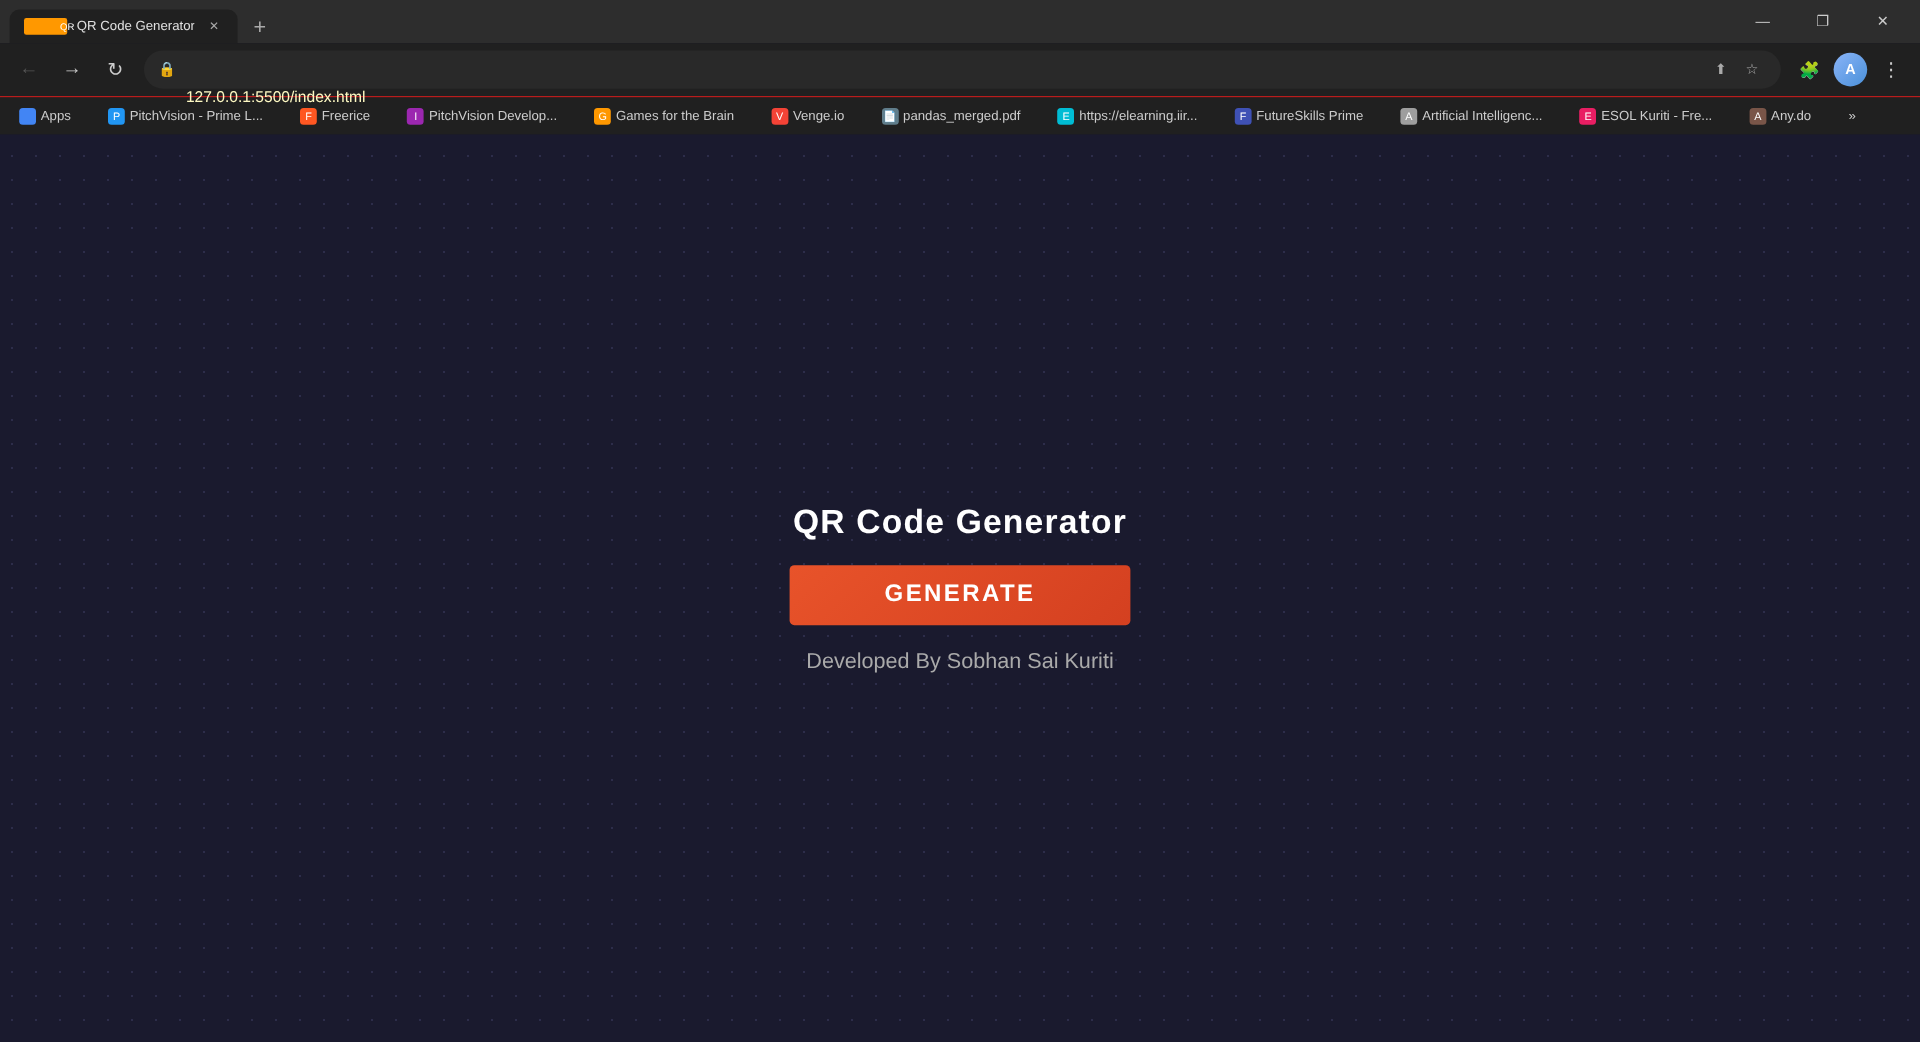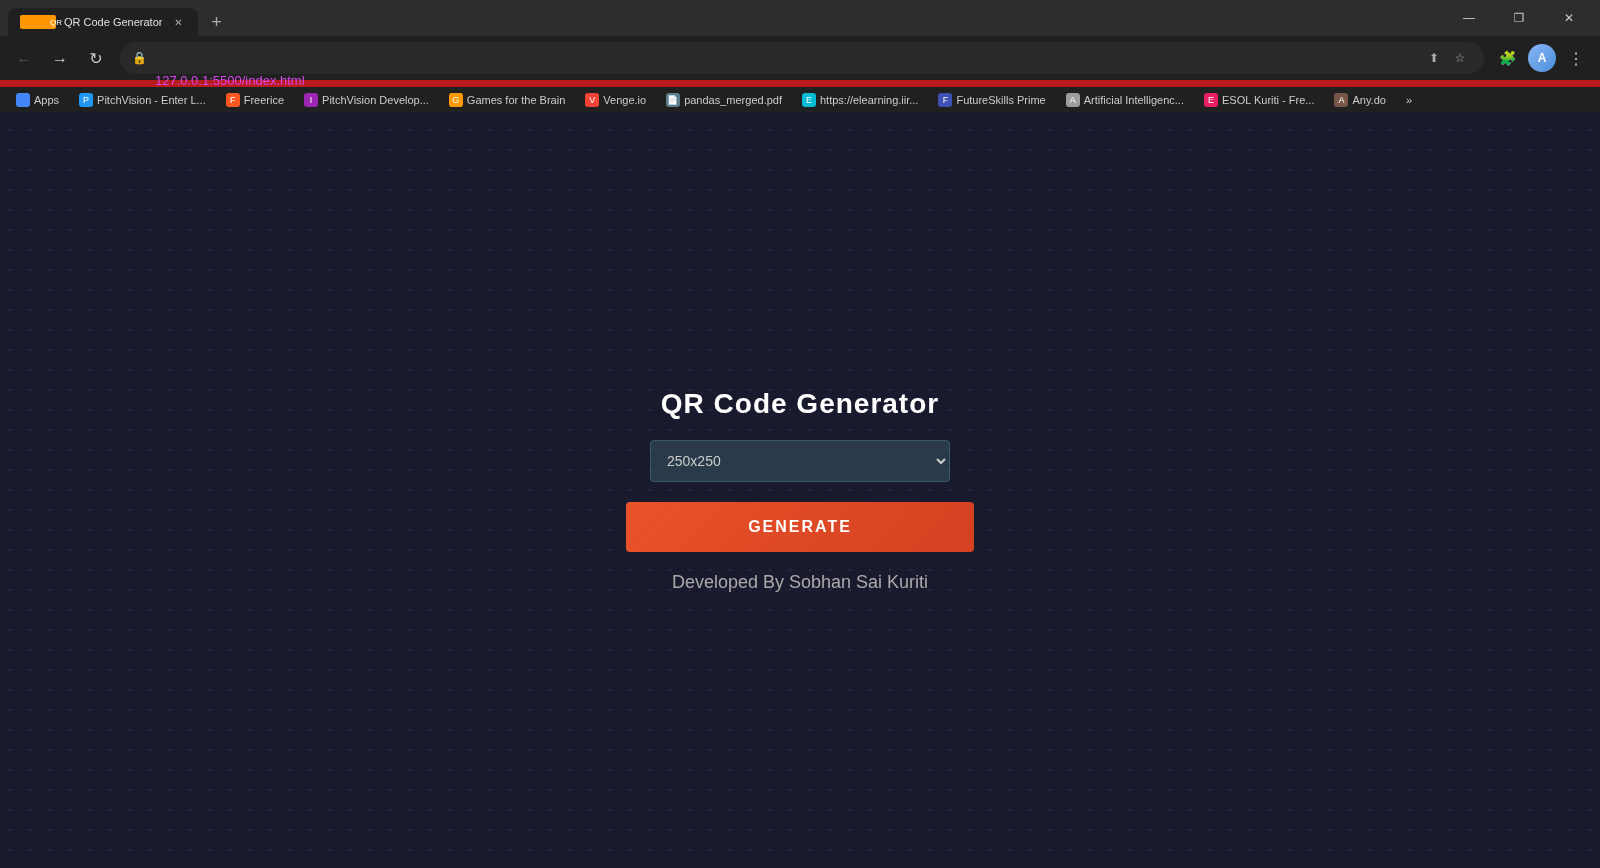--- a/index.html
+++ b/index.html
@@ -161,21 +161,21 @@
       gap: 8px;
       margin: 0 4px;
     }
 
     .lock-icon {
       color: #8ab4f8;
       font-size: 12px;
     }
 
     .address-text {
-      color: #d946ef;
+      color: #fef9c3;
       font-size: 13px;
       flex: 1;
       margin-top: 45px;
     }
 
     .address-actions {
       display: flex;
       align-items: center;
       gap: 2px;
     }
@@ -210,22 +210,22 @@
       color: white;
       font-weight: bold;
     }
 
     
     .bookmarks-bar {
       background: #202020;
       height: 32px;
       display: flex;
       padding: 0 8px;
-      gap: 4px;
-      border-top: 7px solid #b91c1c;
+      gap: 15px;
+      border-top: 1px solid #b91c1c;
     }
 
     .bookmark-item {
       display: flex;
       align-items: center;
       gap: 4px;
       padding: 4px 8px;
       border-radius: 4px;
       cursor: pointer;
       white-space: nowrap;
@@ -313,27 +313,27 @@
       height: 18px;
       background: radial-gradient(circle, #d4a017, #a07010);
       border-radius: 50%;
       top: 28px;
       left: 82px;
       pointer-events: none;
       z-index: 100;
     }
 
     .generate-btn {
-      width: 348px;
+      width: 284px;
       height: 50px;
       background: linear-gradient(135deg, #e8532a, #d44020);
       border: none;
       border-radius: 4px;
       color: #ffffff;
-      font-size: 16px;
+      font-size: 20px;
       font-weight: bold;
       letter-spacing: 2px;
       cursor: pointer;
       text-transform: uppercase;
     }
 
     .footer-text {
       color: #aaaaaa;
       font-size: 18px;
       text-align: center;
@@ -397,21 +397,21 @@
     </div>
   </div>
 
   <div class="bookmarks-bar">
     <div class="bookmark-item">
       <div class="bookmark-favicon bm-apps" style="border-radius:3px;"></div>
       <span>Apps</span>
     </div>
     <div class="bookmark-item">
       <div class="bookmark-favicon bm-pitch" style="border-radius:3px;font-size:9px;display:flex;align-items:center;justify-content:center;color:white;">P</div>
-      <span>PitchVision - Enter L...</span>
+      <span>PitchVision - Prime L...</span>
     </div>
     <div class="bookmark-item">
       <div class="bookmark-favicon bm-free" style="border-radius:3px;font-size:9px;display:flex;align-items:center;justify-content:center;color:white;">F</div>
       <span>Freerice</span>
     </div>
     <div class="bookmark-item">
       <div class="bookmark-favicon bm-indie" style="border-radius:3px;font-size:9px;display:flex;align-items:center;justify-content:center;color:white;">I</div>
       <span>PitchVision Develop...</span>
     </div>
     <div class="bookmark-item">
@@ -449,25 +449,19 @@
     <div class="bookmark-item">
       <span>»</span>
     </div>
   </div>
 </div>
 
 <div class="main-content">
   <div class="app-container">
     <h1 class="app-title">QR Code Generator</h1>
 
-    <select class="size-select">
-      <option value="250x250" selected="">250x250</option>
-      <option value="300x300">300x300</option>
-      <option value="400x400">400x400</option>
-      <option value="500x500">500x500</option>
-    </select>
 
 
     <button class="generate-btn">GENERATE</button>
 
     <p class="footer-text">Developed By Sobhan Sai Kuriti</p>
   </div>
 </div>
 
 </body></html>

